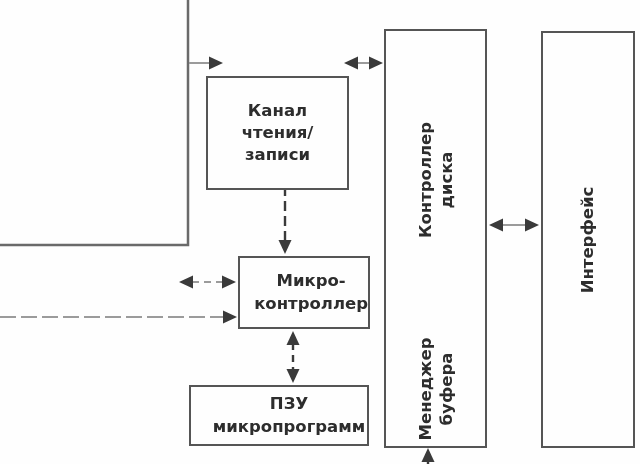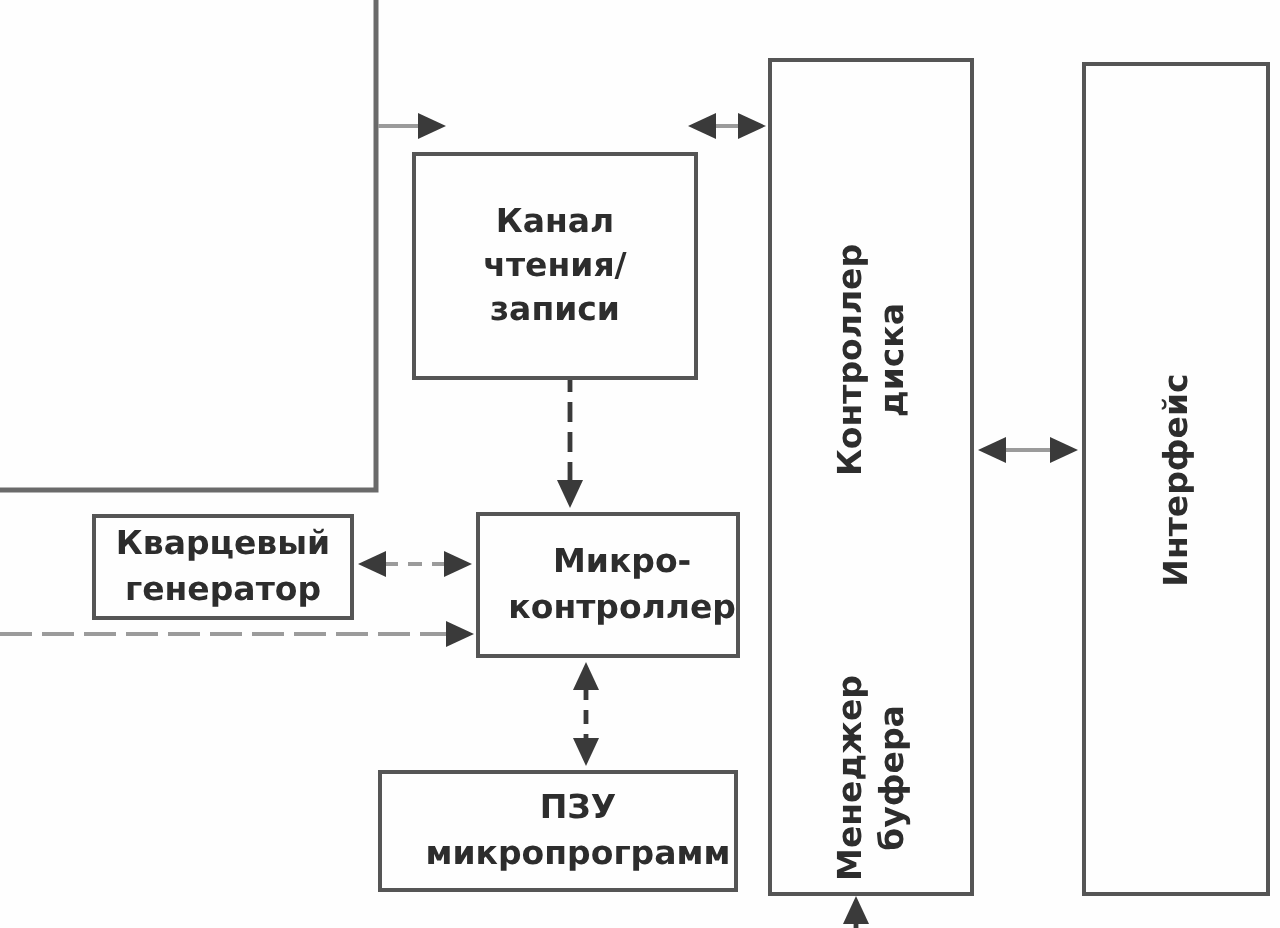--- a/index.html
+++ b/index.html
@@ -99,24 +99,20 @@
       <polygon class="head" points="428,448 421.5,462 434.5,462"></polygon>
     </g>
   </svg>
 
   <div class="box box-channel">
     <span class="lbl">Канал
 чтения/
 записи</span>
   </div>
 
-  <div class="box box-quartz">
-    <span class="lbl">Кварцевый
-генератор</span>
-  </div>
 
   <div class="box box-micro">
     <span class="lbl">Микро-
 контроллер</span>
   </div>
 
   <div class="box box-rom">
     <span class="lbl">ПЗУ
 микропрограмм</span>
   </div>

